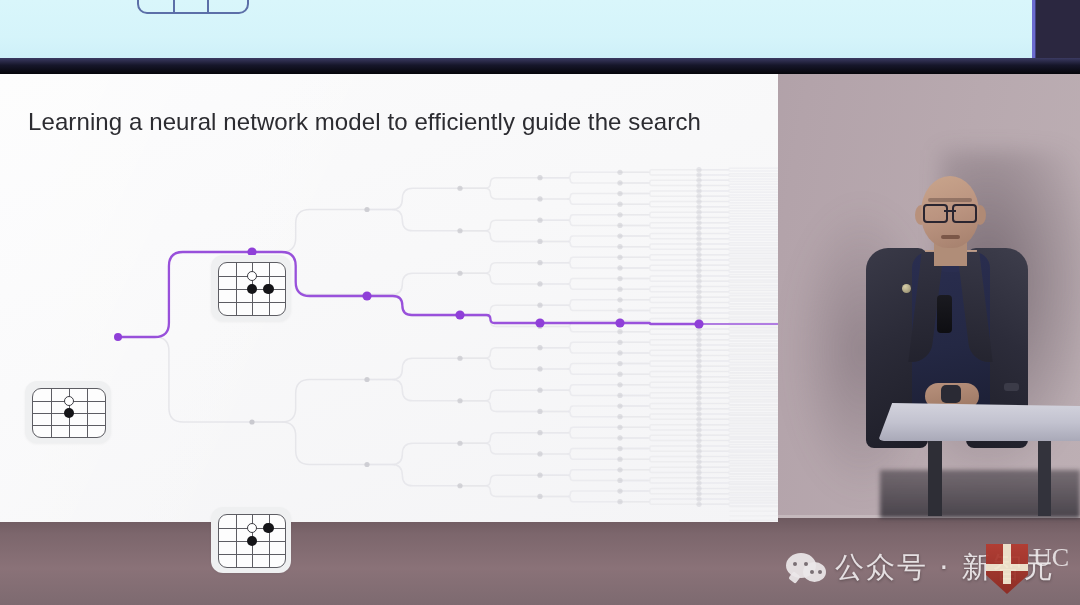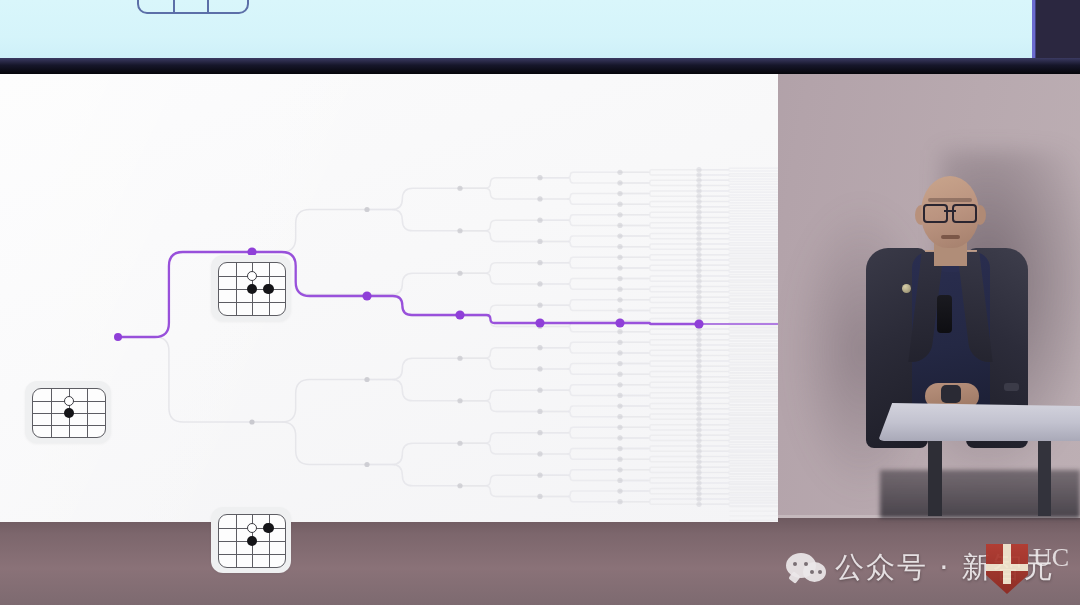--- a/index.html
+++ b/index.html
@@ -599,20 +599,21 @@
         <circle cx="118" cy="263" r="4" fill="#8f3fd8" opacity="1"></circle>
         <circle cx="252" cy="178" r="4.6" fill="#8f3fd8" opacity="1"></circle>
         <circle cx="367" cy="222" r="4.6" fill="#8f3fd8" opacity="1"></circle>
         <circle cx="460" cy="241" r="4.6" fill="#8f3fd8" opacity="1"></circle>
         <circle cx="540" cy="249" r="4.6" fill="#8f3fd8" opacity="1"></circle>
         <circle cx="620" cy="249" r="4.6" fill="#8f3fd8" opacity="1"></circle>
         <circle cx="699" cy="250" r="4.6" fill="#8f3fd8" opacity="1"></circle>
       </g>
   </svg>
 
+  <div class="slide-title">Learning a neural network model to efficiently guide the search</div>
 
   <div class="board" id="board-root" style="left: 25px; top: 381px; width: 86px; height: 62px;">
       <div class="board-inner" style="left: 7px; top: 7px; width: 72px; height: 48px;">
         <div class="gl" style="left: 18px; top: 0px; width: 1.3px; height: 48px;"></div>
         <div class="gl" style="left: 0px; top: 12px; height: 1.3px; width: 72px;"></div>
         <div class="gl" style="left: 36px; top: 0px; width: 1.3px; height: 48px;"></div>
         <div class="gl" style="left: 0px; top: 24px; height: 1.3px; width: 72px;"></div>
         <div class="gl" style="left: 54px; top: 0px; width: 1.3px; height: 48px;"></div>
         <div class="gl" style="left: 0px; top: 36px; height: 1.3px; width: 72px;"></div>
         <div class="stone white" style="left: 30.96px; top: 6.96px; width: 10.08px; height: 10.08px; box-sizing: border-box;"></div>

